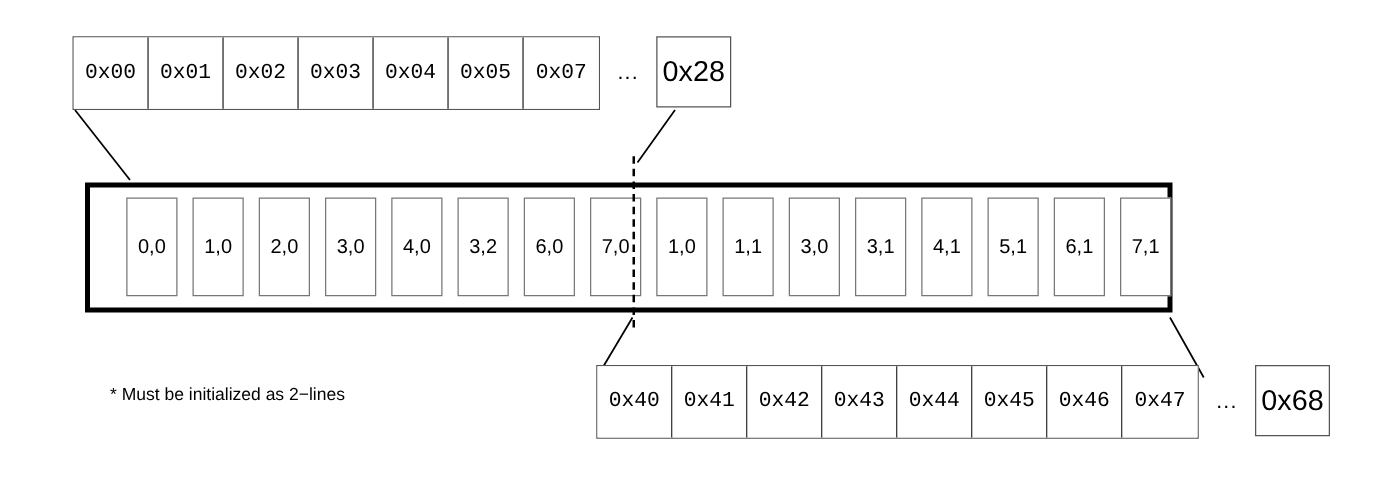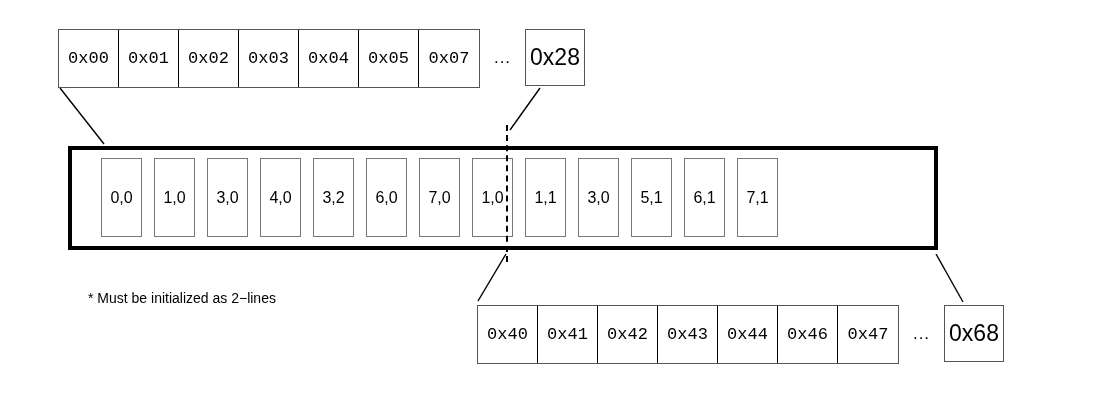--- a/index.html
+++ b/index.html
@@ -74,21 +74,21 @@
     display: flex;
     align-items: center;
     justify-content: center;
     font-size: 23px;
     line-height: 1;
     background: #ffffff;
     color: #000000;
   }
 
   #addr-row-top { left: 58px; top: 29px; }
-  #addr-row-bottom { left: 477px; top: 305px; }
+  #addr-row-bottom { left: 477px; top: 292px; }
 
   
   #cache-line-box {
     position: absolute;
     left: 68px;
     top: 146px;
     width: 870px;
     height: 104px;
     box-sizing: border-box;
     border: 4px solid #000000;
@@ -123,21 +123,21 @@
     top: 125px;
     width: 0;
     height: 137px;
     border-left: 2px dashed #000000;
   }
 
   
   #footnote {
     position: absolute;
     left: 88px;
-    top: 290px;
+    top: 307px;
     font-size: 14px;
     line-height: 1.2;
     white-space: nowrap;
     color: #000000;
   }
 </style>
 </head>
 <body>
 
 <div id="diagram">
@@ -160,45 +160,49 @@
       <div class="addr-cell">0x07</div>
     </div>
     <div class="addr-ellipsis">...</div>
     <div class="addr-single">0x28</div>
   </div>
 
   <div id="cache-line-box">
     <div id="cache-cells">
       <div class="cache-cell">0,0</div>
       <div class="cache-cell">1,0</div>
+      <div class="cache-cell">2,0</div>
       <div class="cache-cell">3,0</div>
       <div class="cache-cell">4,0</div>
       <div class="cache-cell">3,2</div>
       <div class="cache-cell">6,0</div>
       <div class="cache-cell">7,0</div>
       <div class="cache-cell">1,0</div>
       <div class="cache-cell">1,1</div>
       <div class="cache-cell">3,0</div>
+      <div class="cache-cell">3,1</div>
+      <div class="cache-cell">4,1</div>
       <div class="cache-cell">5,1</div>
       <div class="cache-cell">6,1</div>
       <div class="cache-cell">7,1</div>
     </div>
   </div>
 
   <div id="line-split-divider"></div>
 
   <div id="footnote">* Must be initialized as 2−lines</div>
 
   <div class="addr-row" id="addr-row-bottom">
     <div class="addr-strip">
       <div class="addr-cell">0x40</div>
       <div class="addr-cell">0x41</div>
       <div class="addr-cell">0x42</div>
       <div class="addr-cell">0x43</div>
       <div class="addr-cell">0x44</div>
+      <div class="addr-cell">0x45</div>
       <div class="addr-cell">0x46</div>
       <div class="addr-cell">0x47</div>
     </div>
     <div class="addr-ellipsis">...</div>
     <div class="addr-single">0x68</div>
   </div>
 
 </div>
 
 </body></html>

